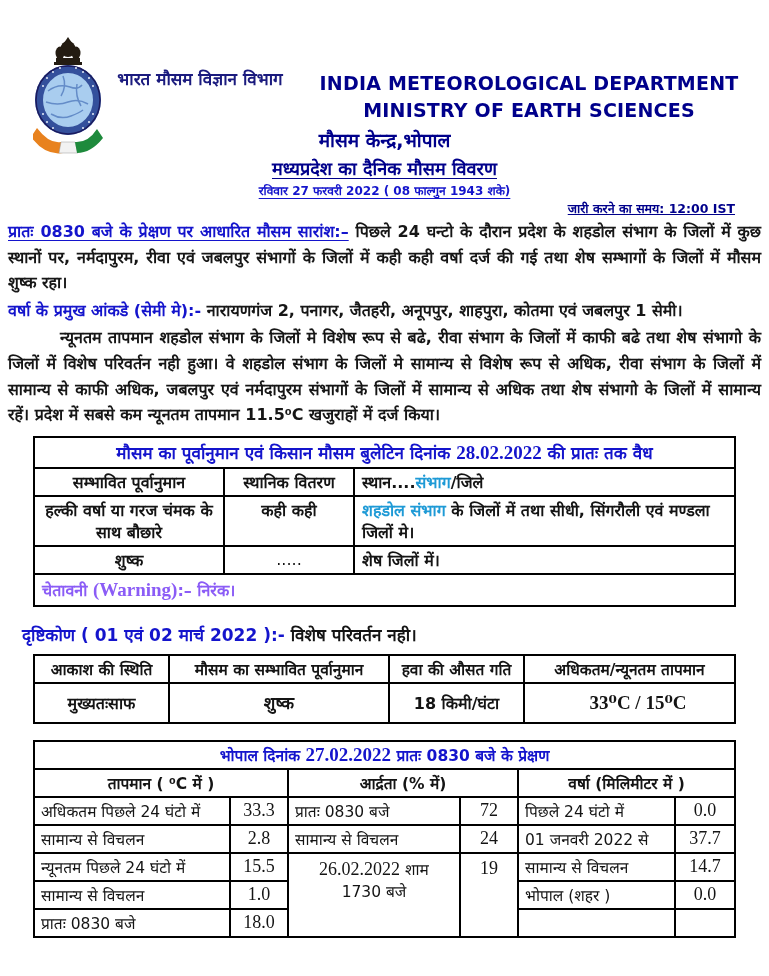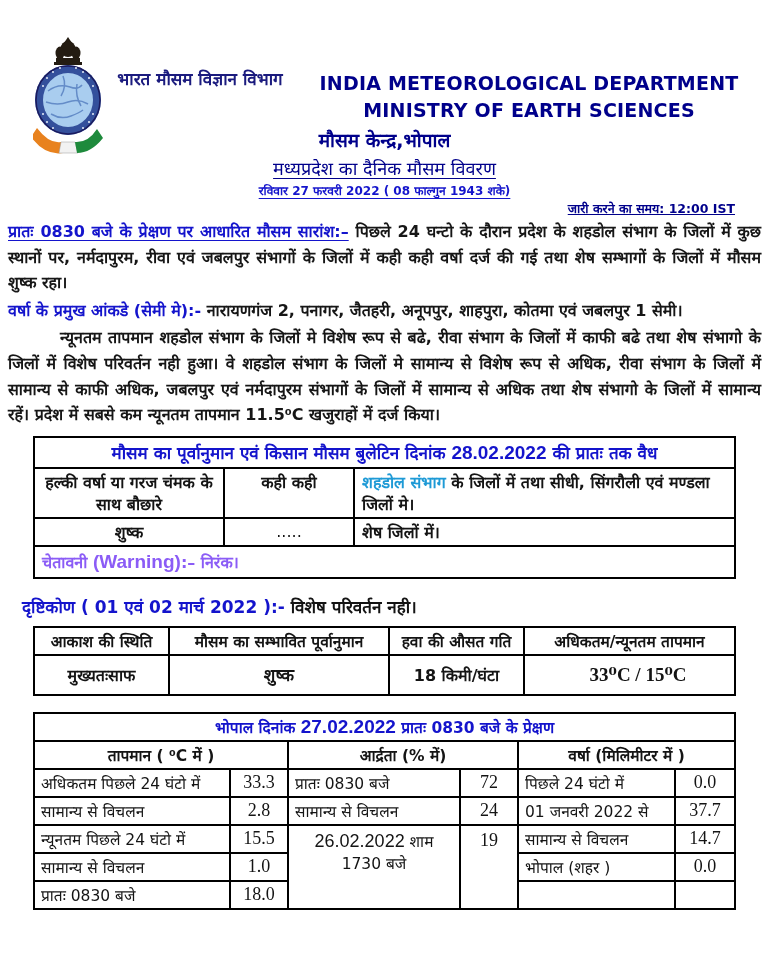--- a/index.html
+++ b/index.html
@@ -7,36 +7,36 @@
   body { font-family:"DejaVu Sans","Liberation Sans",sans-serif; }
   .page { width:769px; min-height:976px; background:#fff; position:relative; color:#141414; overflow:hidden; }
 
   
   .logo { position:absolute; left:33px; top:36px; width:70px; height:120px; }
   .dept-hindi { position:absolute; left:105px; top:64px; width:190px; text-align:center;
                 color:#1b1b7e; font-size:17px; font-weight:600; line-height:1.8; }
   .dept-english { position:absolute; left:300px; top:70px; width:458px; text-align:center;
                   color:#00008B; font-weight:bold; font-size:19px; line-height:1.4; letter-spacing:.2px; }
   .center-name { padding-top:127px; text-align:center; color:#00008B; font-weight:bold; font-size:19px; }
-  .bulletin-title { text-align:center; color:#00008B; font-weight:normal; font-size:18px;
+  .bulletin-title { text-align:center; color:#00008B; font-weight:bold; font-size:18px;
                     text-decoration:underline; margin-top:3px; text-underline-offset:3px; }
   .date-line { text-align:center; color:#1414cc; font-weight:bold; font-size:12px;
                text-decoration:underline; margin-top:2px; text-underline-offset:3px; }
   .issue-time { text-align:right; color:#00008B; font-weight:bold; font-size:12.5px;
                 text-decoration:underline; margin:1px 34px 0 0; }
 
   
   .para { margin:2px 8px 0 8px; font-size:16px; font-weight:700; line-height:1.6;
           text-align:justify; color:#161616; }
   .blue { color:#1414cc; }
   .lblue { color:#1e9ad6; }
   .red { color:#8b5cf6; }
   .u { text-decoration:underline; text-underline-offset:3px; }
   .indent { text-indent:52px; }
-  .serif { font-family:Liberation Sans, sans-serif; }
+  .serif { font-family:Liberation Serif, serif; }
 
   
   table { border-collapse:collapse; margin:8px 0 0 33px; width:701px; table-layout:fixed; }
   td { border:2px solid #000; padding:2px 7px; font-size:16px; vertical-align:middle; }
   .t-title { color:#1414cc; font-weight:bold; text-align:center; font-size:17px; padding:3px 4px; }
   .t-title .serif { font-size:19px; }
   .t-colhead { font-weight:bold; text-align:center; }
   .cell-c { text-align:center; }
   .cell-l { text-align:left; }
   .bold { font-weight:bold; }
@@ -122,20 +122,25 @@
     <colgroup>
         <col style="width:190px">
         <col style="width:130px">
         <col style="width:381px">
       </colgroup>
     <tbody>
         <tr>
       <td colspan="3" class="t-title"><span>मौसम का पूर्वानुमान एवं किसान मौसम बुलेटिन दिनांक </span><span class="serif">28.02.2022</span><span> की प्रातः तक वैध</span></td>
     </tr>
     <tr>
+      <td class="t-colhead">सम्भावित पूर्वानुमान</td>
+      <td class="t-colhead">स्थानिक वितरण</td>
+      <td class="cell-l bold"><span>स्थान....</span><span class="lblue">संभाग</span><span>/जिले</span></td>
+    </tr>
+    <tr>
       <td class="cell-c bold">हल्की वर्षा या गरज चंमक के साथ बौछारे</td>
       <td class="cell-c bold" style="vertical-align:top;">कही कही</td>
       <td class="cell-l bold"><span class="lblue">शहडोल संभाग</span><span> के जिलों में तथा सीधी, सिंगरौली एवं मण्डला जिलों मे।</span></td>
     </tr>
     <tr>
       <td class="cell-c bold">शुष्क</td>
       <td class="cell-c">.....</td>
       <td class="cell-l bold">शेष जिलों में।</td>
     </tr>
     <tr class="warn-row">

